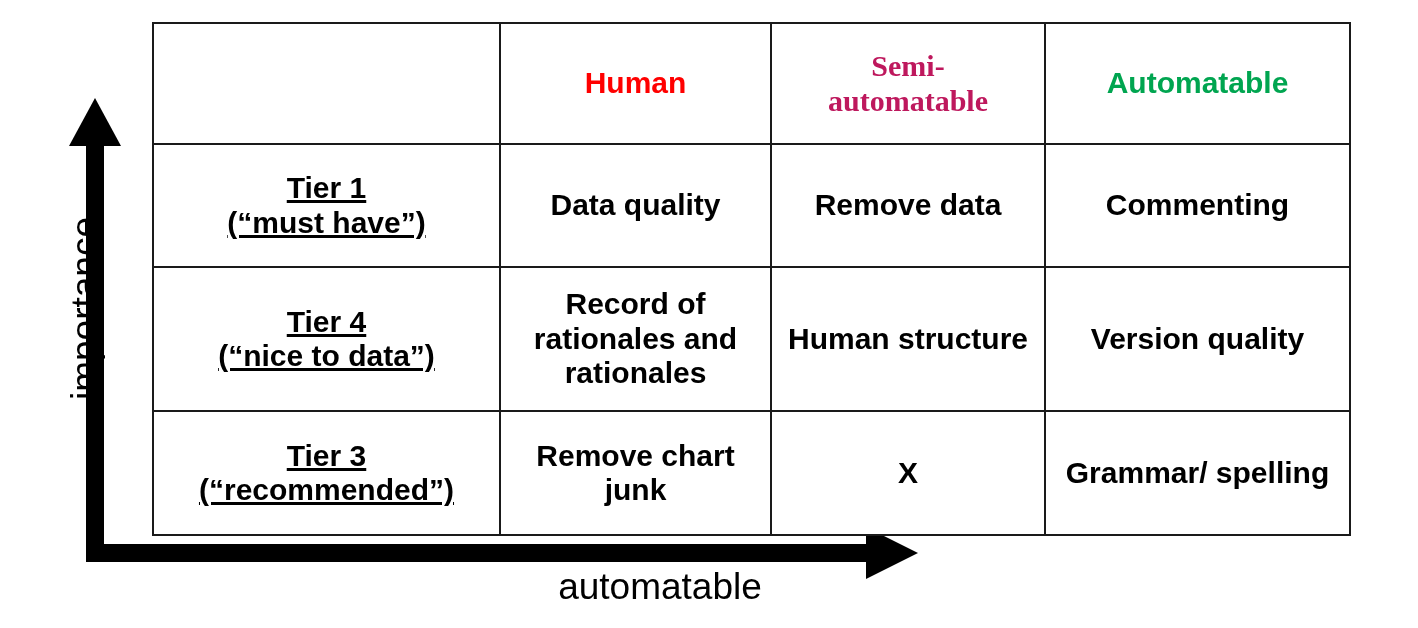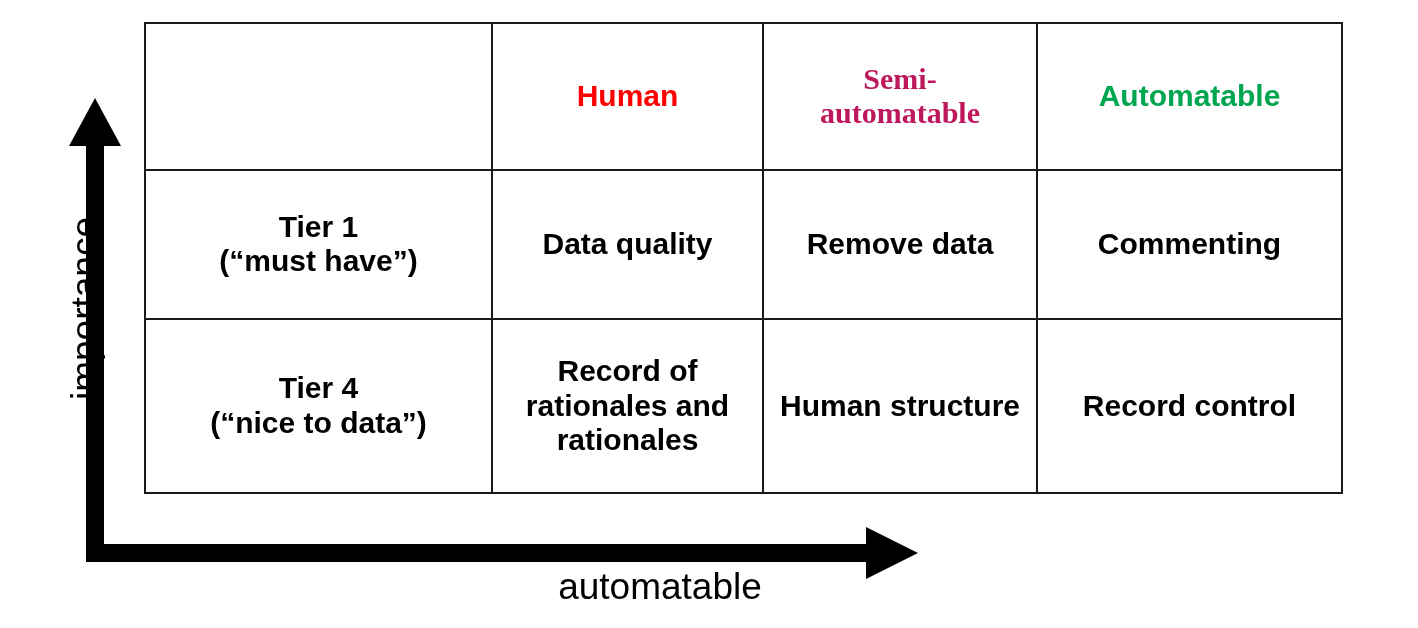--- a/index.html
+++ b/index.html
@@ -46,21 +46,21 @@
     width: 680px;
     text-align: center;
     font-size: 37px;
     line-height: 1;
     white-space: nowrap;
   }
 
   
   #matrix-table {
     position: absolute;
-    left: 144px;
+    left: 152px;
     top: 22px;
     width: 1197px;
     height: 472px;
     border-collapse: collapse;
     table-layout: fixed;
     background: #ffffff;
   }
   #matrix-table td {
     border: 2px solid #1a1a1a;
     text-align: center;
@@ -83,20 +83,21 @@
     line-height: 1.12;
   }
   .head-human { color: #ff0000; }
   .head-semi  { color: #be185d; font-family: Liberation Serif, serif; }
   .head-auto  { color: #00a550; }
 
   .row-head {
     font-weight: bold;
     font-size: 30px;
     line-height: 1.2;
+    text-decoration: underline;
   }
 
   .body-cell {
     font-weight: bold;
   }
 
   .row-1 td { height: 113px; }
   .row-2 td { height: 134px; }
   .row-3 td { height: 114px; }
   .row-head-tr td { height: 111px; }
@@ -149,17 +150,26 @@
       <td class="body-cell">Commenting</td>
     </tr>
 
     <tr class="row-2">
       <td class="row-head">
         <span>Tier 4</span><br>
         <span>(“nice to data”)</span>
       </td>
       <td class="body-cell">Record of rationales and rationales</td>
       <td class="body-cell">Human structure</td>
-      <td class="body-cell">Record control</td>
+      <td class="body-cell">Version quality</td>
     </tr>
 
+    <tr class="row-3">
+      <td class="row-head">
+        <span>Tier 3</span><br>
+        <span>(“recommended”)</span>
+      </td>
+      <td class="body-cell">Remove chart junk</td>
+      <td class="body-cell">X</td>
+      <td class="body-cell">Grammar/ spelling</td>
+    </tr>
   </tbody>
 </table>
 
 </body></html>

